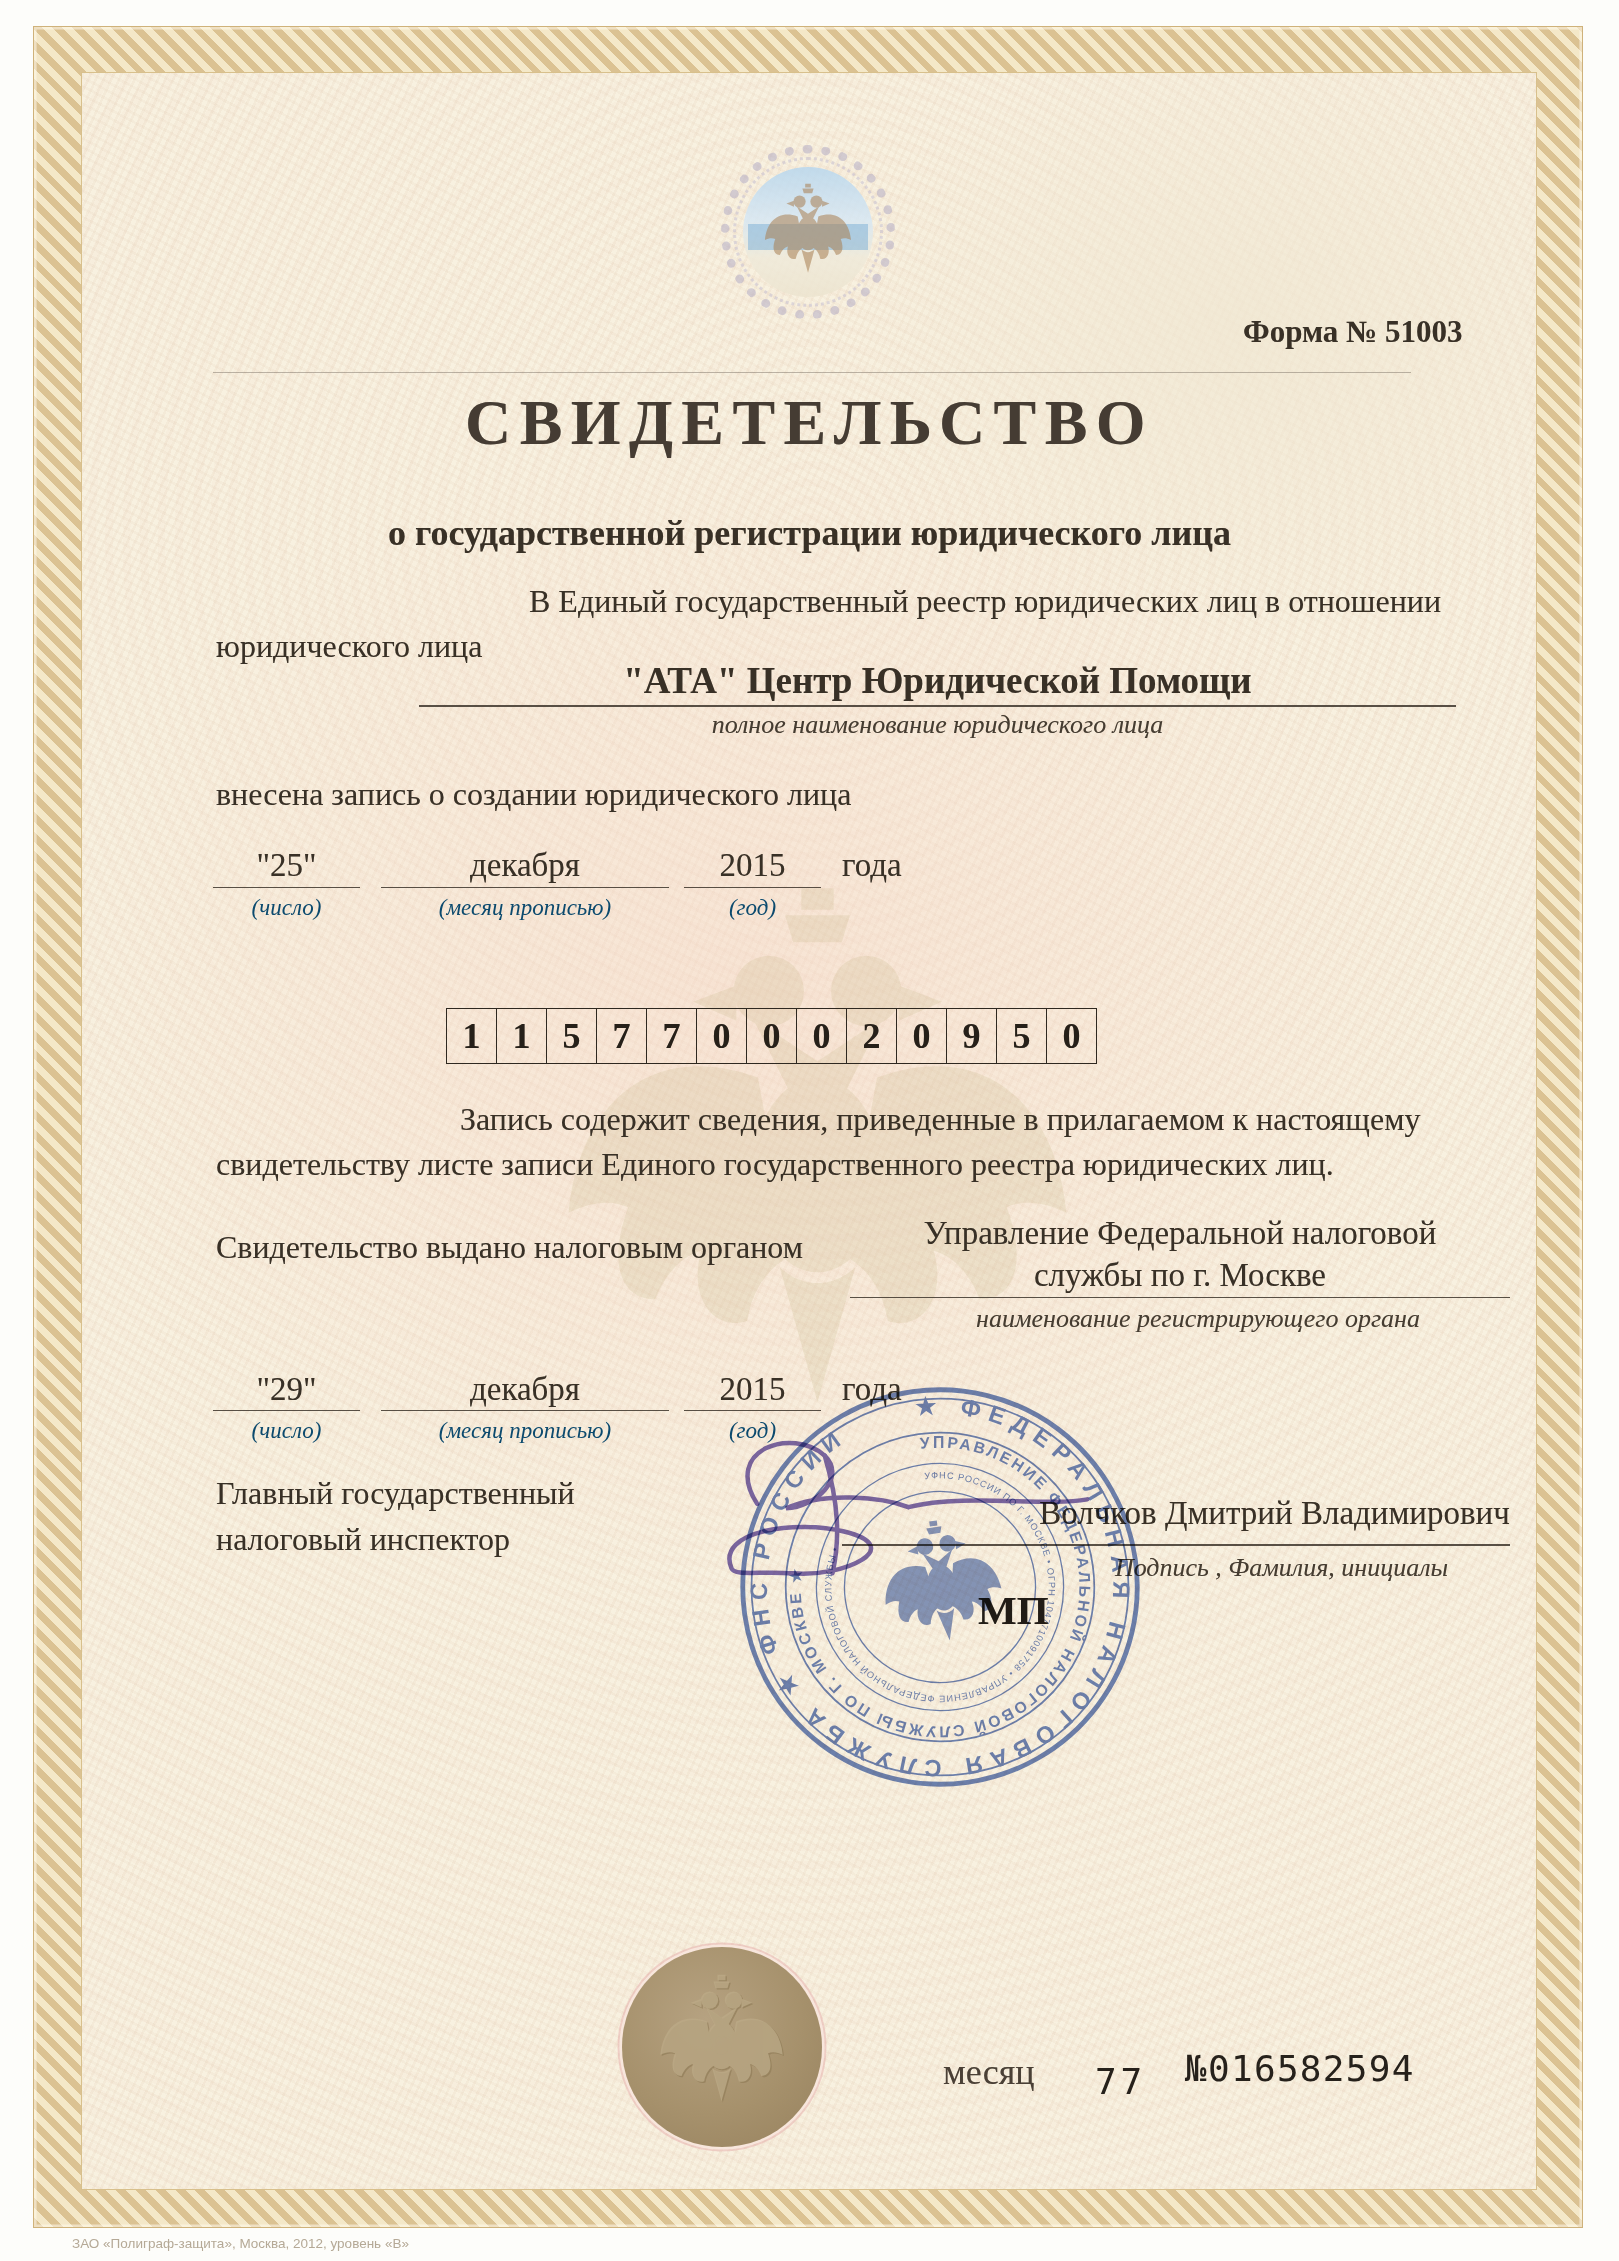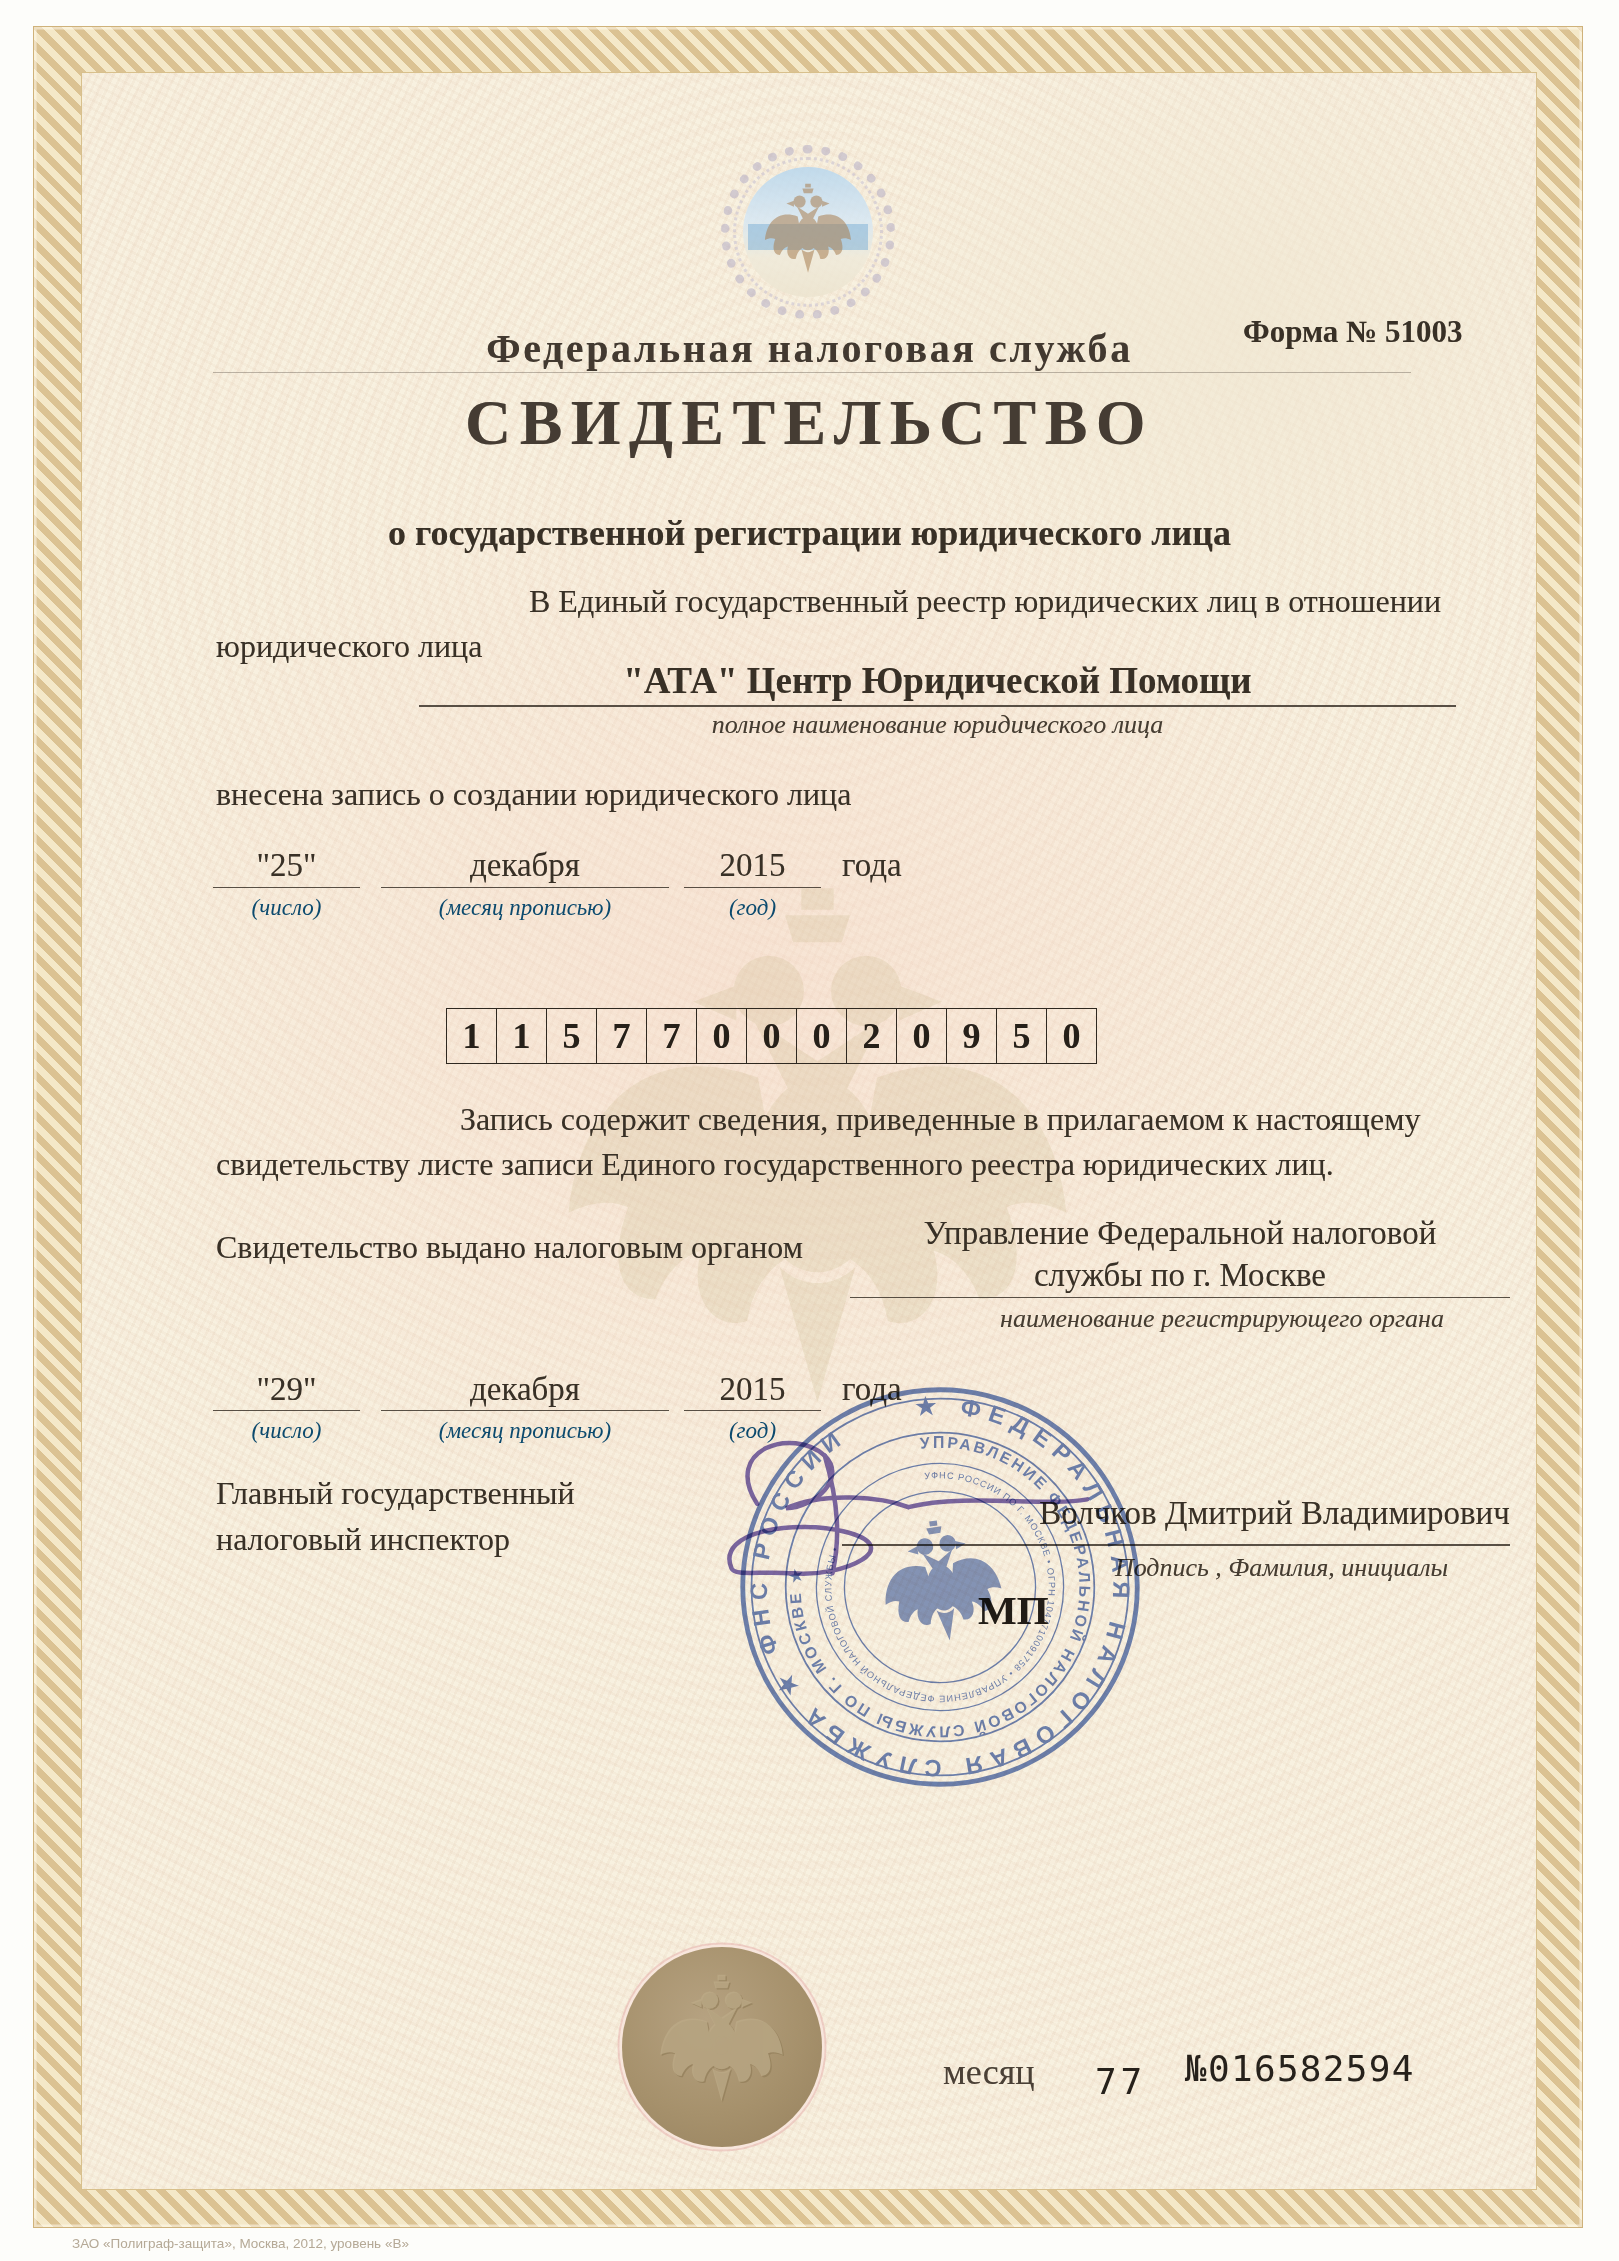--- a/index.html
+++ b/index.html
@@ -88,21 +88,20 @@
     <div class="disc">
         <div class="band"></div>
       </div>
     <svg class="abs" style="left:40px;top:36px;width:94px;height:103px;opacity:.55" viewBox="0 0 200 220">
       <use href="#eagle" fill="#a97f52"></use>
     </svg>
   </div>
 
   <div class="abs txt ser b" style="left:1243px;top:270px;font-size:31px;margin-top:44px;">Форма  № 51003</div>
 
-  <div class="abs txt ser b ctr" style="left:0;width:1619px;top:325px;font-size:40px;letter-spacing:2.6px;color:#423930;">Федеральная налоговая служба</div>
   <div class="abs" style="left:213px;top:372px;width:1198px;border-top:1.9px solid rgba(125,116,104,.5);"></div>
 
   <div class="abs txt ser b ctr" style="left:0;width:1619px;top:386px;font-size:64px;letter-spacing:8.4px;color:#453c33;">СВИДЕТЕЛЬСТВО</div>
 
   <div class="abs txt ser b ctr" style="left:0;width:1619px;top:512px;font-size:36px;">о государственной регистрации юридического лица</div>
 
   <div class="abs txt" style="left:529px;top:583px;font-size:32px;">В Единый государственный реестр юридических лиц в отношении</div>
   <div class="abs txt" style="left:216px;top:628px;font-size:32px;">юридического лица</div>
 
   <div class="abs txt ser b ctr" style="left:419px;width:1037px;top:659px;font-size:37px;">"АТА" Центр Юридической Помощи</div>
@@ -143,21 +142,21 @@
     <div class="cell">0</div>
   </div>
 
   <div class="abs txt" style="left:460px;top:1101px;font-size:32px;">Запись содержит сведения, приведенные в прилагаемом к настоящему</div>
   <div class="abs txt" style="left:216px;top:1146px;font-size:32px;">свидетельству листе записи Единого государственного реестра юридических лиц.</div>
 
   <div class="abs txt ctr" style="left:850px;width:660px;top:1215px;font-size:33px;">Управление Федеральной налоговой</div>
   <div class="abs txt" style="left:216px;top:1229px;font-size:32px;">Свидетельство выдано налоговым органом</div>
   <div class="abs txt ctr" style="left:850px;width:660px;top:1257px;font-size:33px;">службы по г. Москве</div>
   <div class="uline" style="left:850px;top:1297px;width:660px;"></div>
-  <div class="abs cap ctr" style="left:892px;width:660px;top:1304px;text-align:center;">наименование регистрирующего органа</div>
+  <div class="abs cap ctr" style="left:868px;width:660px;top:1304px;text-align:center;">наименование регистрирующего органа</div>
 
   <div>
     <div class="abs txt ctr datev" style="left:213px;width:147px;top:1371px;">"29"</div>
     <div class="uline" style="left:213px;top:1410px;width:147px;"></div>
     <div class="abs lab ctr" style="left:213px;width:147px;top:1418px;">(число)</div>
 
     <div class="abs txt ctr datev" style="left:381px;width:288px;top:1371px;">декабря</div>
     <div class="uline" style="left:381px;top:1410px;width:288px;"></div>
     <div class="abs lab ctr" style="left:381px;width:288px;top:1418px;">(месяц прописью)</div>
 

